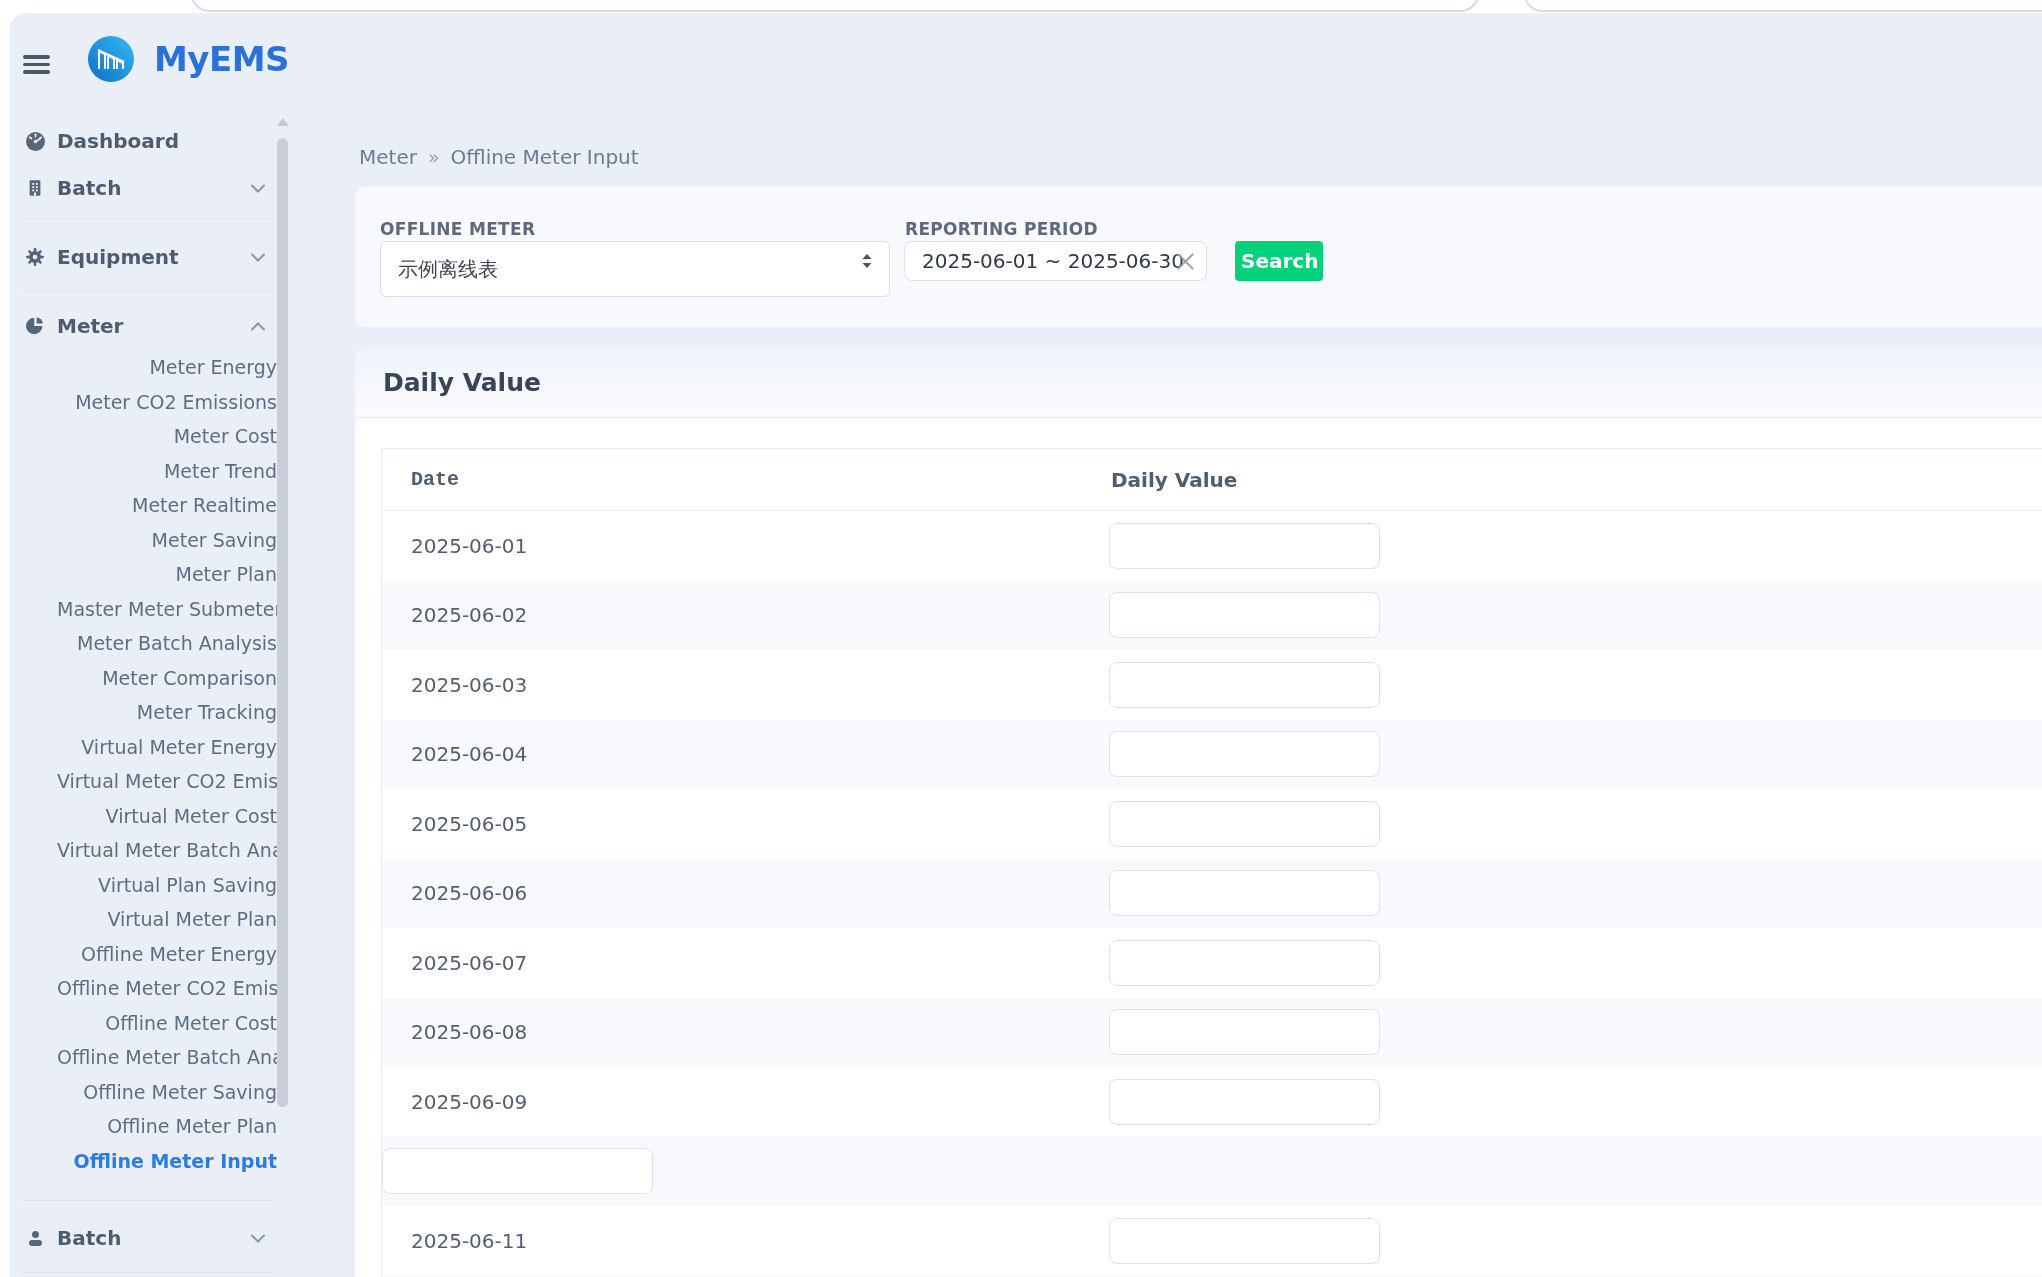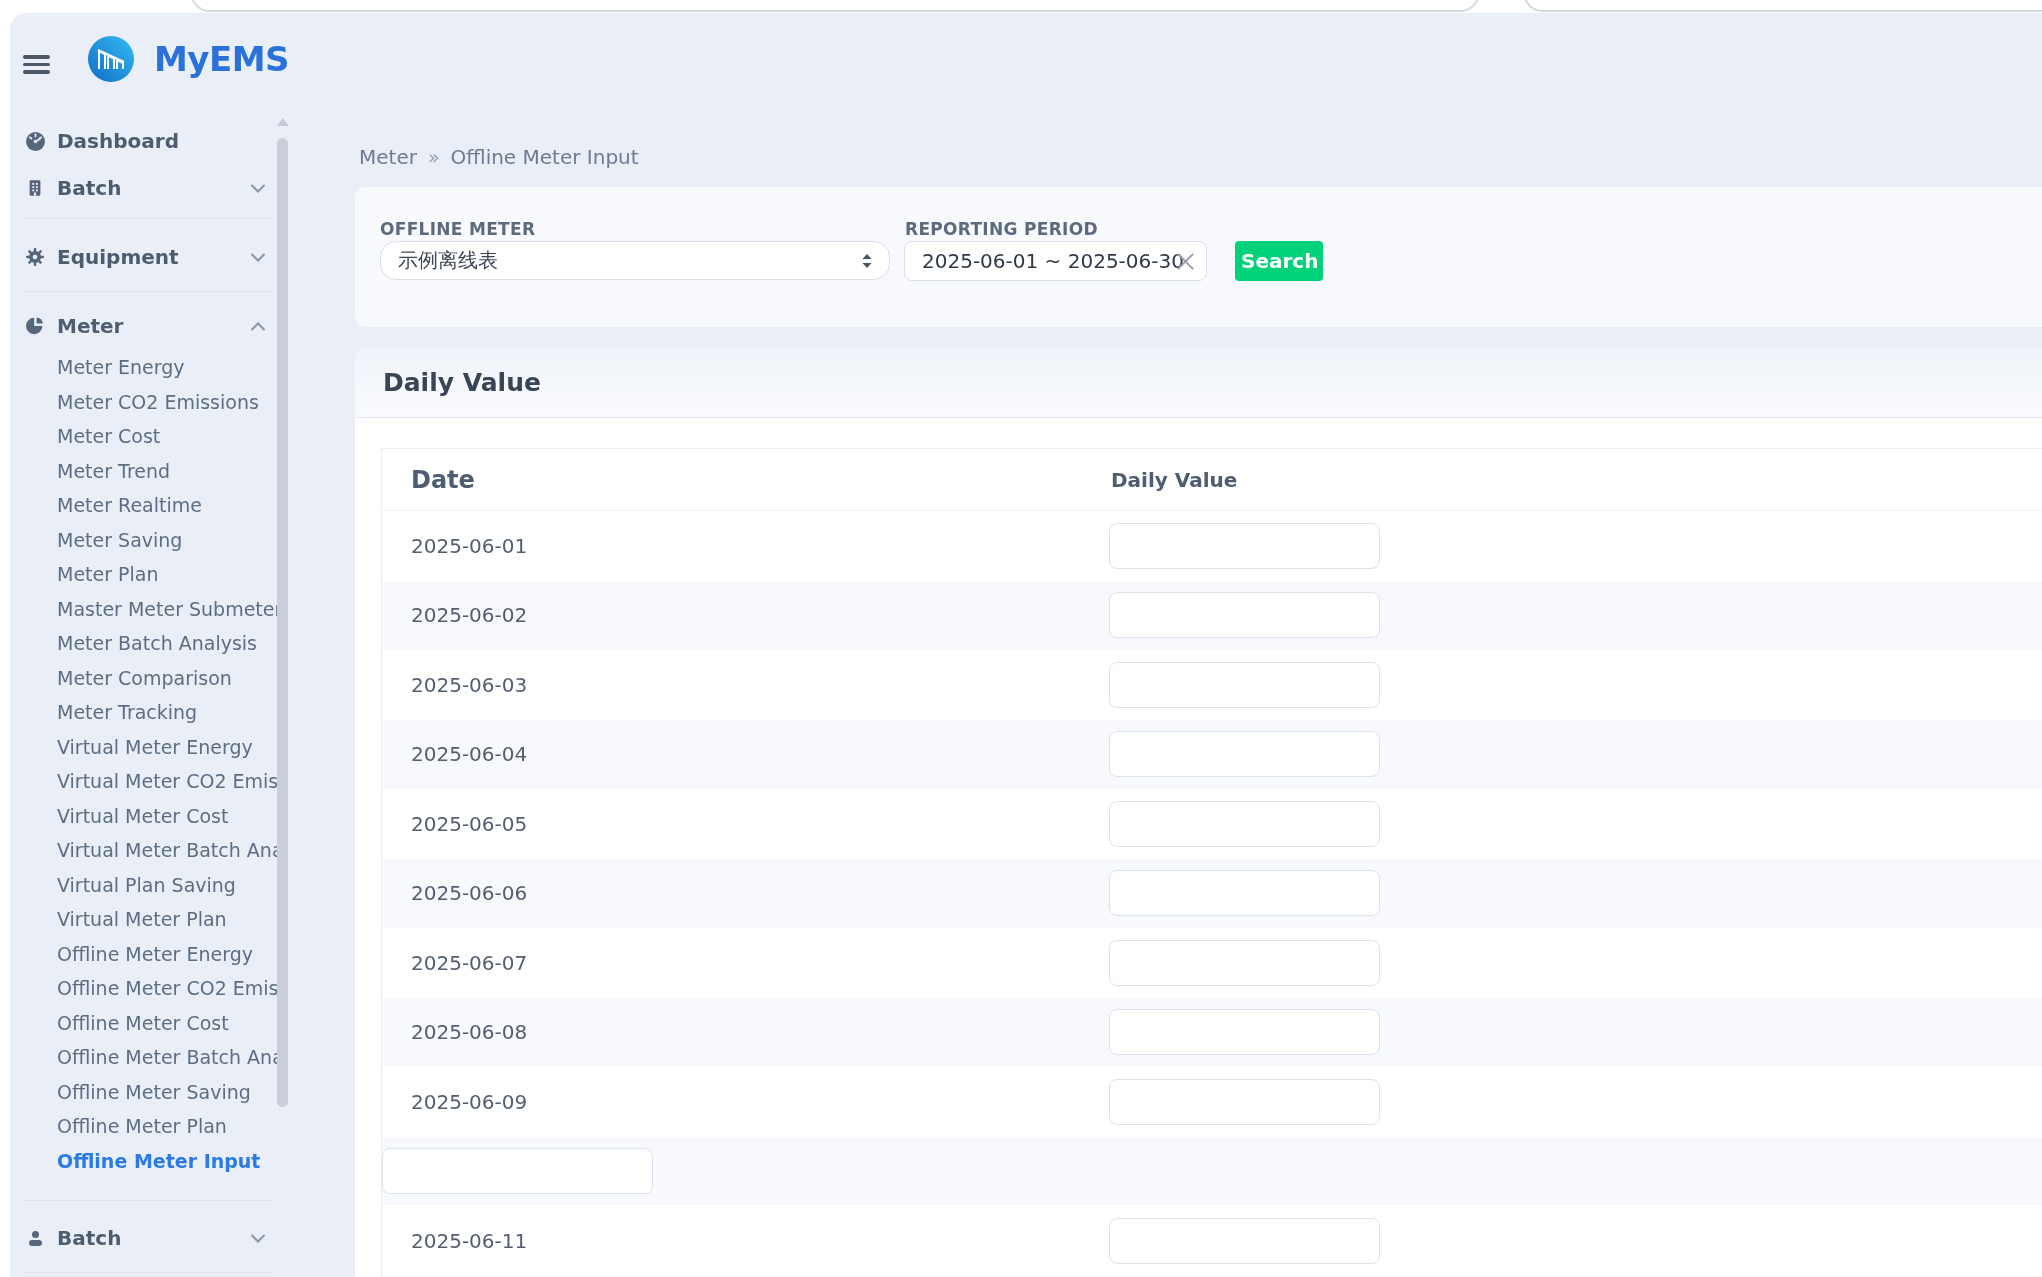--- a/index.html
+++ b/index.html
@@ -17,55 +17,55 @@
   .logo{position:absolute;left:88px;top:36px;display:flex;align-items:center;}
   .logo-text{margin-left:20px;font-size:34px;font-weight:800;color:#2a72da;letter-spacing:-0.5px;line-height:46px;}
   
   .side-item{position:absolute;left:0;width:277px;height:40px;display:flex;align-items:center;cursor:pointer;text-decoration:none;}
   .side-item .ic{width:24px;margin-left:23px;display:flex;justify-content:center;}
   .side-item .lbl{margin-left:10px;font-size:20px;font-weight:600;color:#4e5c70;white-space:nowrap;}
   .chev{position:absolute;right:12px;top:50%;margin-top:-4px;}
   .divider{position:absolute;left:23px;width:249px;height:1px;background:#dfe3ec;}
   .submenu{position:absolute;left:0;top:350px;width:290px;}
   .subitem{display:block;height:34.5px;line-height:34.5px;padding-left:57px;width:220px;overflow:hidden;
-           white-space:nowrap;font-size:19px;font-weight:500;color:#5e6e82;text-decoration:none;cursor:pointer;}
+           white-space:nowrap;font-size:19px;font-weight:500;color:#5e6e82;text-decoration:none;cursor:pointer;text-align:right;}
   .subitem.active{color:#2c7be5;font-weight:600;}
   
   .sb-arrow{position:absolute;left:277px;top:118px;width:0;height:0;border-left:6px solid transparent;
             border-right:6px solid transparent;border-bottom:8px solid #c4cad6;}
   .sb-thumb{position:absolute;left:277px;top:138px;width:11px;height:969px;background:#c9ced9;border-radius:6px;cursor:pointer;}
   
   .breadcrumb{position:absolute;left:359px;top:145px;font-size:20px;display:flex;align-items:center;}
   .bc-link{color:#6e7b90;text-decoration:none;cursor:pointer;}
   .bc-sep{color:#98a3b6;margin:0 11px;font-size:19px;}
   .bc-current{color:#6e7b90;}
   
   .panel{position:absolute;left:355px;top:187px;right:-10px;height:140px;background:#f7f9fd;border-radius:10px;}
   .f-label{position:absolute;top:32px;font-size:17px;font-weight:700;letter-spacing:.3px;color:#5d6a7e;}
   .lbl-meter{left:25px;}
   .lbl-period{left:550px;}
-  .select-box{position:absolute;left:25px;top:54px;width:510px;height:39px;background:#fff;border:1px solid #d8dfe9;
-              border-radius:16px;box-sizing:border-box;display:flex;align-items:center;cursor:pointer;}
+  .select-box{position:absolute;left:25px;top:54px;width:510px;height:56px;background:#fff;border:1px solid #d8dfe9;
+              border-radius:6px;box-sizing:border-box;display:flex;align-items:center;cursor:pointer;}
   .select-box .sel-text{margin-left:17px;font-size:20px;color:#3d4654;}
   .updown{position:absolute;right:14px;top:9px;}
   .range-box{position:absolute;left:549px;top:54px;width:303px;height:40px;background:#fff;border:1px solid #dbe0e9;
              border-radius:8px;box-sizing:border-box;display:flex;align-items:center;cursor:text;}
   .range-text{margin-left:17px;font-size:20px;color:#2f3947;white-space:nowrap;}
   .clear-x{position:absolute;right:11px;top:10px;cursor:pointer;}
   .search-btn{position:absolute;left:880px;top:54px;width:88px;height:40px;background:#00d27a;border:none;border-radius:4px;
               color:#fff;font-size:20px;font-weight:700;font-family:inherit;cursor:pointer;}
   
   .card{position:absolute;left:355px;top:348px;right:-10px;height:1100px;background:#fff;border-radius:12px 12px 0 0;}
   .card-header{height:69px;background:linear-gradient(180deg,#eff3f9,#fafbfe);border-bottom:1px solid #e4e9f1;
                border-radius:12px 12px 0 0;display:flex;align-items:center;}
   .card-title{margin-left:28px;font-size:25px;font-weight:700;color:#394556;}
   .card-body{padding:30px 0 0 26px;}
   .tbl{border-top:1px solid #e9edf4;border-left:1px solid #e9edf4;}
   .thead{height:61px;display:flex;align-items:center;border-bottom:1px solid #eef1f6;}
-  .th-date{width:698px;padding-left:29px;font-size:24px;font-weight:700;color:#4f5d71;}
+  .th-date{width:698px;padding-left:29px;font-size:20px;font-weight:700;color:#4f5d71;font-family:Liberation Mono, monospace;}
   .th-value{font-size:20px;font-weight:700;color:#4f5d71;padding-left:2px;}
   .trow{height:69.5px;display:flex;align-items:center;}
   .tbody .trow:nth-child(even){background:#f7f9fc;}
   .cell-date{width:698px;padding-left:29px;font-size:20px;color:#535f70;}
   .value-input{width:271px;height:46px;border:1px solid #dce3ed;border-radius:8px;background:#fff;box-sizing:border-box;
                font-size:19px;color:#3d4654;padding:0 12px;outline:none;font-family:inherit;}
   .trow-partial{height:70px;background:#f7f9fc;}
   svg{display:block;}
 </style>
 </head>

